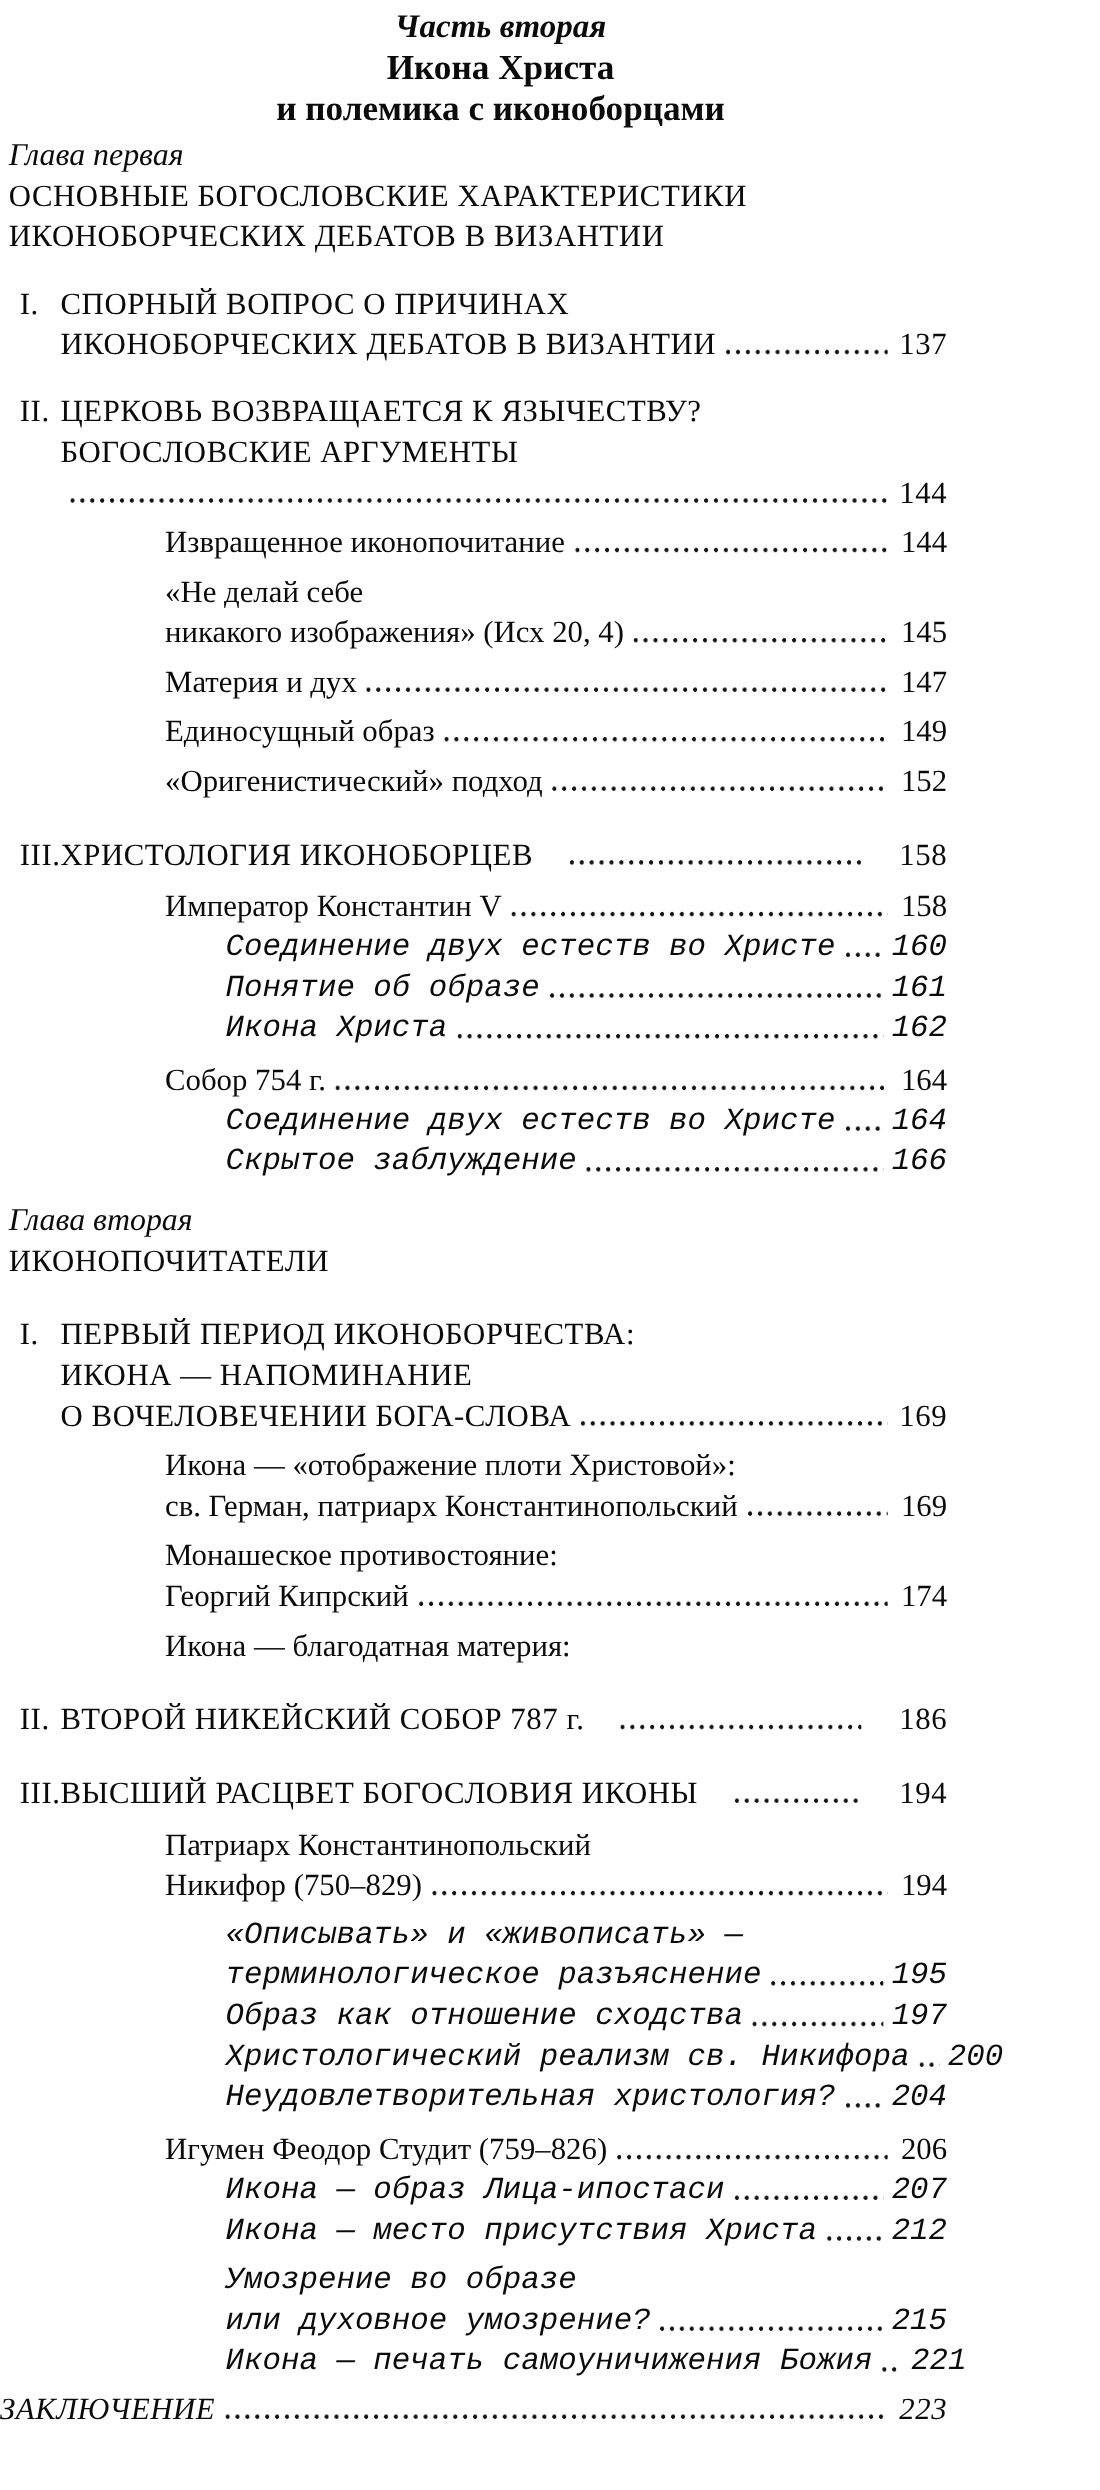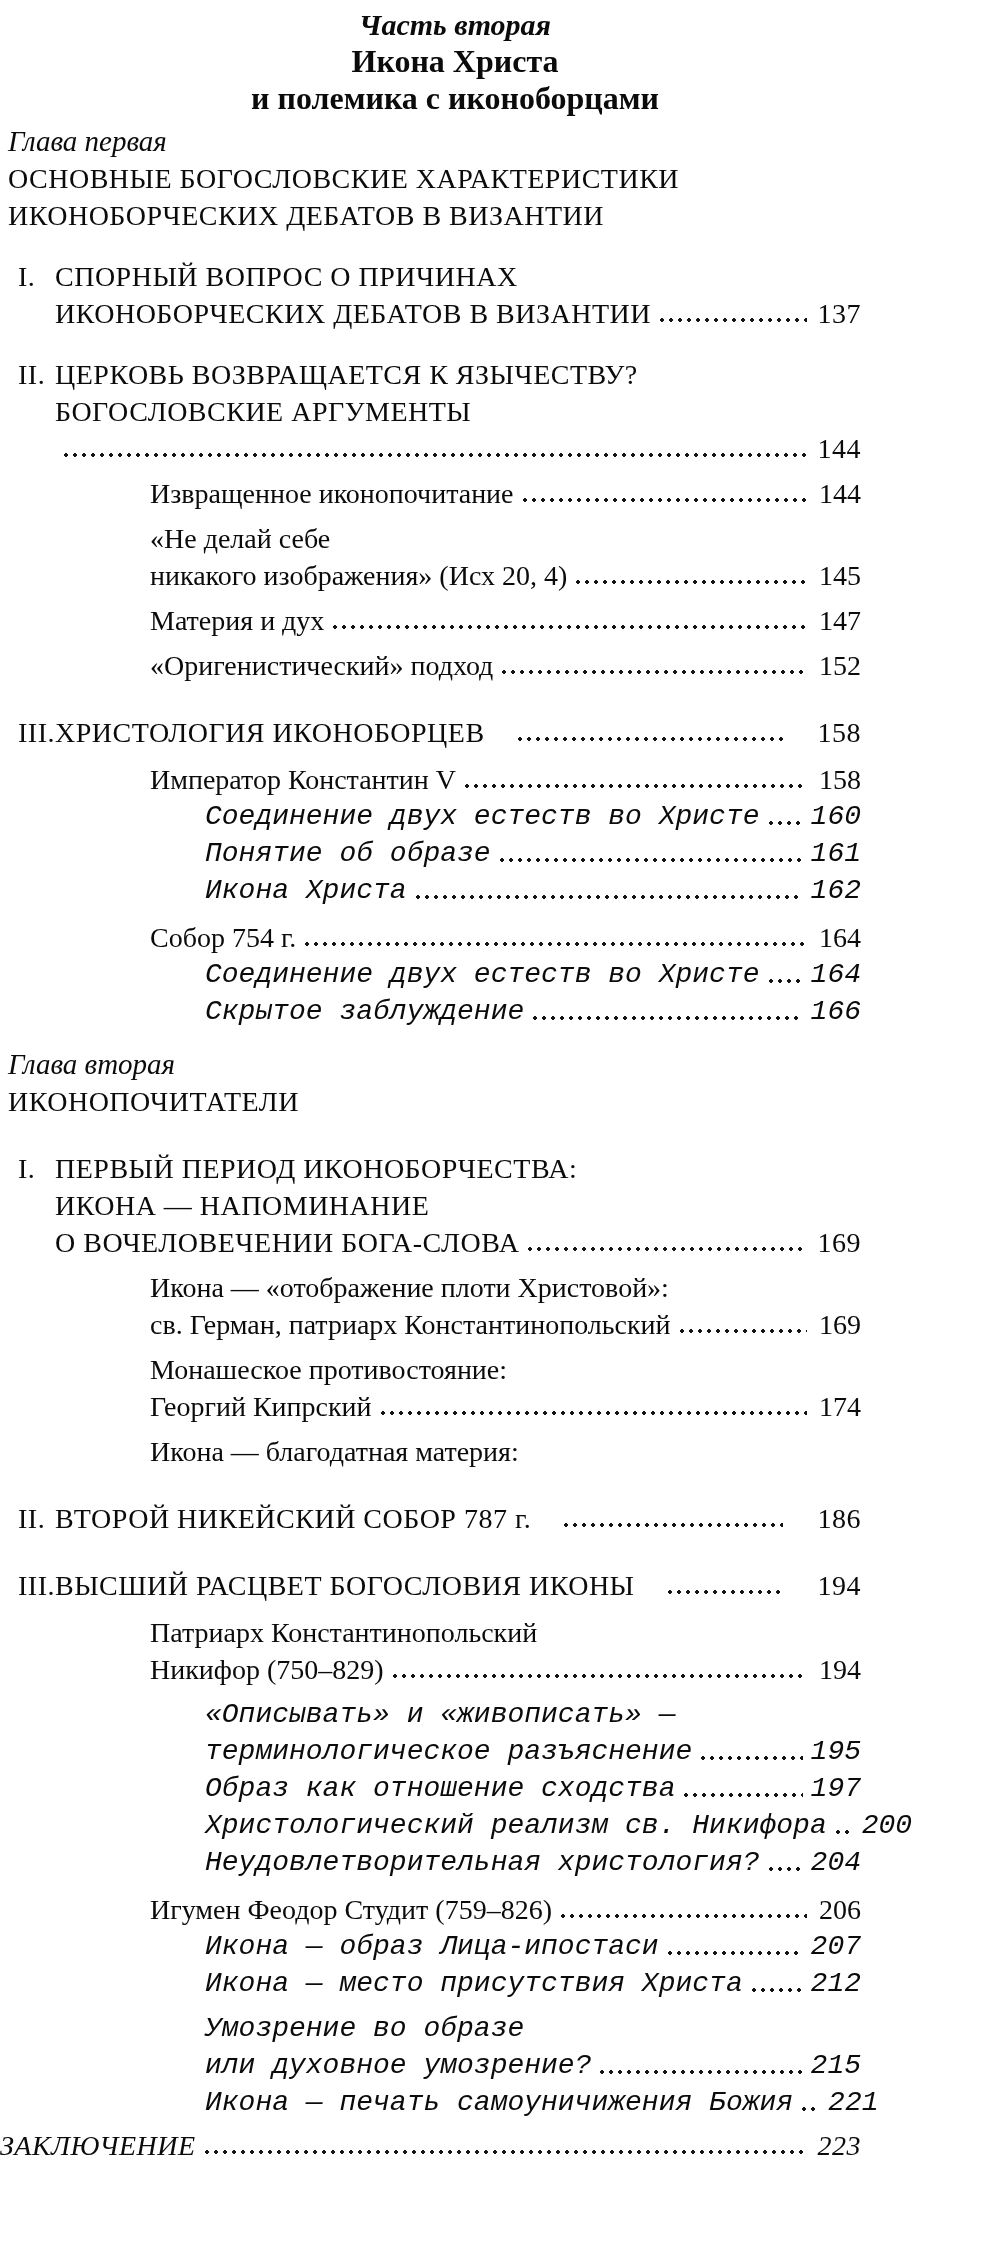--- a/index.html
+++ b/index.html
@@ -109,20 +109,25 @@
     <span class="txt">никакого изображения» (Исх 20, 4)</span>
     <span class="dots"></span>
     <span class="pg">145</span>
   </div>
   <div class="row l2 last mt8">
     <span class="txt">Материя и дух</span>
     <span class="dots"></span>
     <span class="pg">147</span>
   </div>
   <div class="row l2 last mt8">
+    <span class="txt">Единосущный образ</span>
+    <span class="dots"></span>
+    <span class="pg">149</span>
+  </div>
+  <div class="row l2 last mt8">
     <span class="txt">«Оригенистический» подход</span>
     <span class="dots"></span>
     <span class="pg">152</span>
   </div>
 
   <div class="row l1 last mt30">
     <span class="num">III.</span>
     <span class="txt">ХРИСТОЛОГИЯ ИКОНОБОРЦЕВ</span>
     <span class="dots"></span>
     <span class="pg">158</span>

